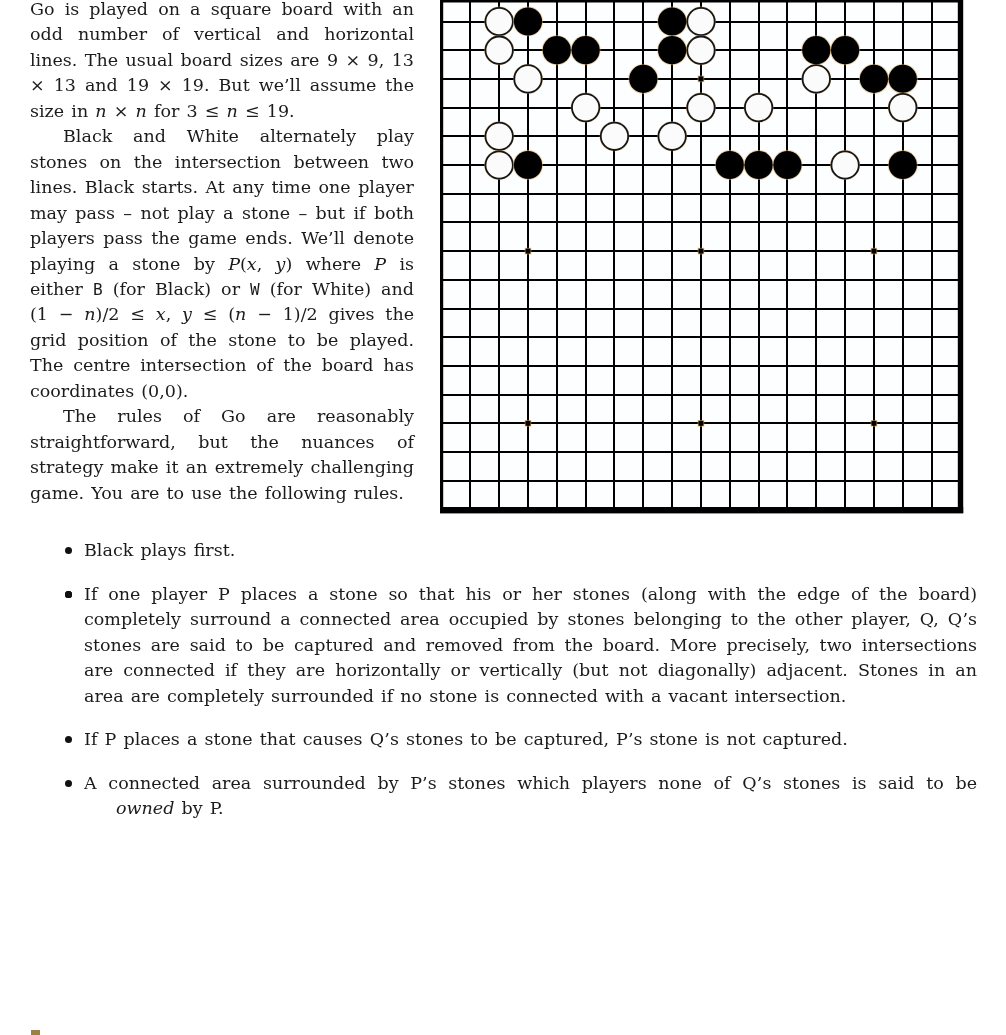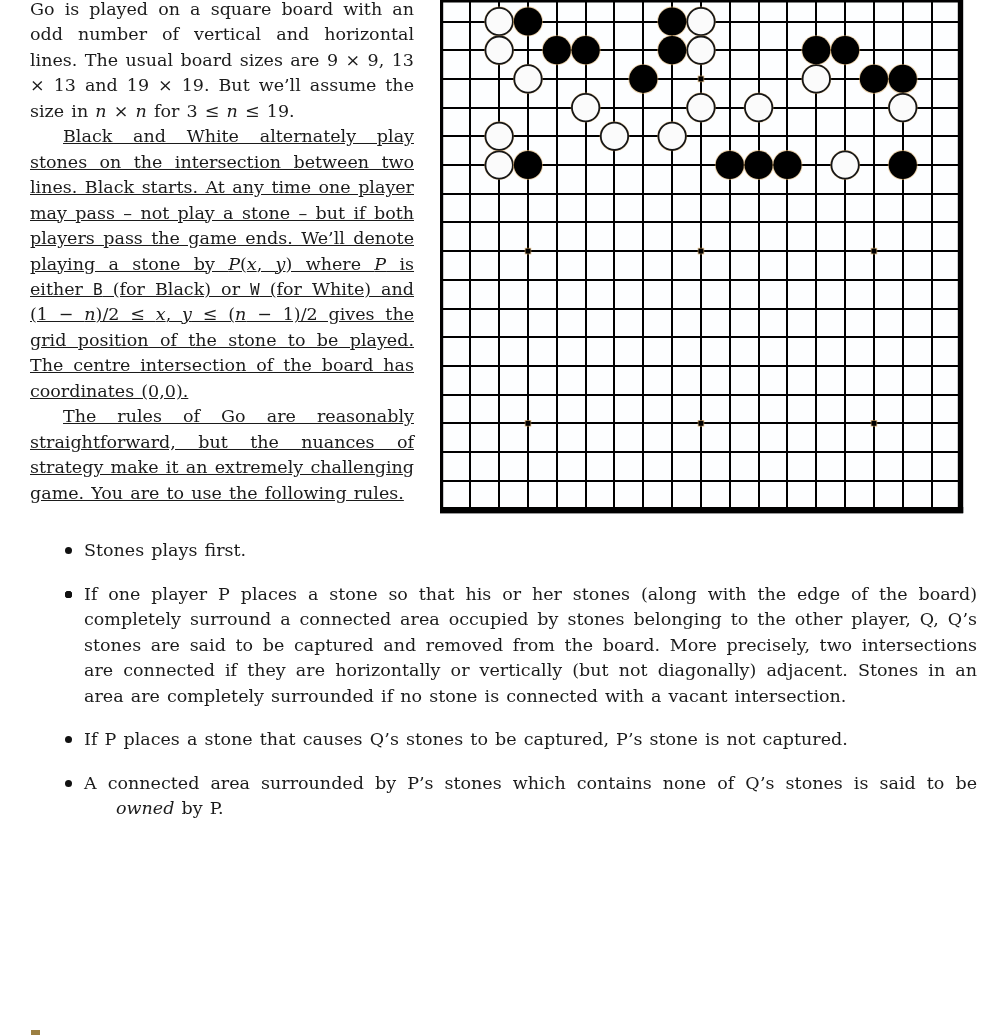--- a/index.html
+++ b/index.html
@@ -7,21 +7,21 @@
     width:1006px;height:1035px;position:relative;overflow:hidden;
     background:#ffffff;color:#1b1b1b;
     font-family:"DejaVu Serif", serif;
   }
   .text-col{
     position:absolute;left:30px;top:-3px;width:384px;
     font-size:17.5px;line-height:25.45px;text-align:justify;
     word-spacing:0.09em;
   }
   .para{margin:0;}
-  .para.indent{text-indent:33px;text-decoration:underline;}
+  .para.indent{text-indent:33px;}
   .seg-r{font-style:normal;}
   .seg-i{font-style:italic;}
   .seg-it{font-style:italic;margin-left:32px;}
   .seg-tt{font-family:"DejaVu Sans Mono", monospace;font-size:0.92em;}
   .board-wrap{
     position:absolute;left:440px;top:0;width:525px;height:514px;
   }
   .board-wrap svg{display:block;}
   .bullets{
     position:absolute;left:63px;top:538px;width:914px;
@@ -165,21 +165,21 @@
       <circle cx="347.46" cy="165" r="15" fill="#d8a75e" opacity="0.55"></circle>
       <circle cx="347.46" cy="165" r="14.1" fill="#000000"></circle>
       <circle cx="405.12" cy="165" r="15" fill="#d8a75e" opacity="0.55"></circle>
       <circle cx="405.12" cy="165" r="13.7" fill="#fbfbfb" stroke="#161616" stroke-width="1.8"></circle>
       <circle cx="462.78" cy="165" r="15" fill="#d8a75e" opacity="0.55"></circle>
       <circle cx="462.78" cy="165" r="14.1" fill="#000000"></circle>
     </svg>
 </div>
 
 <ul class="bullets" id="bullets">
-    <li><span class="dot"></span><span class="seg-r">Stones plays first.</span></li>
+    <li><span class="dot"></span><span class="seg-r">Black plays first.</span></li>
     <li><span class="dot"></span></li>
     <li><span class="dot"></span></li>
     <li><span class="dot"></span><span class="seg-r">If one player P places a stone so that his or her stones (along with the edge of the board) completely surround a connected area occupied by stones belonging to the other player, Q, Q’s stones are said to be captured and removed from the board. More precisely, two intersections are connected if they are horizontally or vertically (but not diagonally) adjacent. Stones in an area are completely surrounded if no stone is connected with a vacant intersection.</span></li>
     <li><span class="dot"></span><span class="seg-r">If P places a stone that causes Q’s stones to be captured, P’s stone is not captured.</span></li>
-    <li><span class="dot"></span><span class="seg-r">A connected area surrounded by P’s stones which contains none of Q’s stones is said to be </span><span class="seg-it">owned</span><span class="seg-r"> by P.</span></li>
+    <li><span class="dot"></span><span class="seg-r">A connected area surrounded by P’s stones which players none of Q’s stones is said to be </span><span class="seg-it">owned</span><span class="seg-r"> by P.</span></li>
   </ul>
 
 <div class="stub-mark" id="stub" style="background: rgb(156, 127, 66);"></div>
 
 </body></html>

